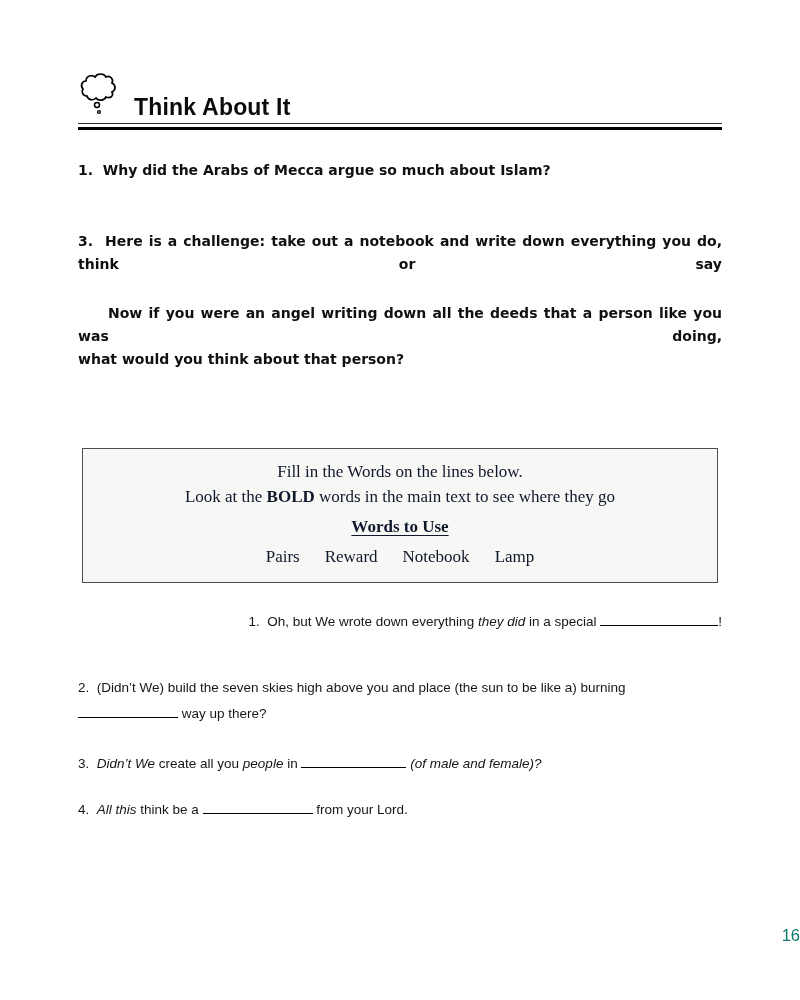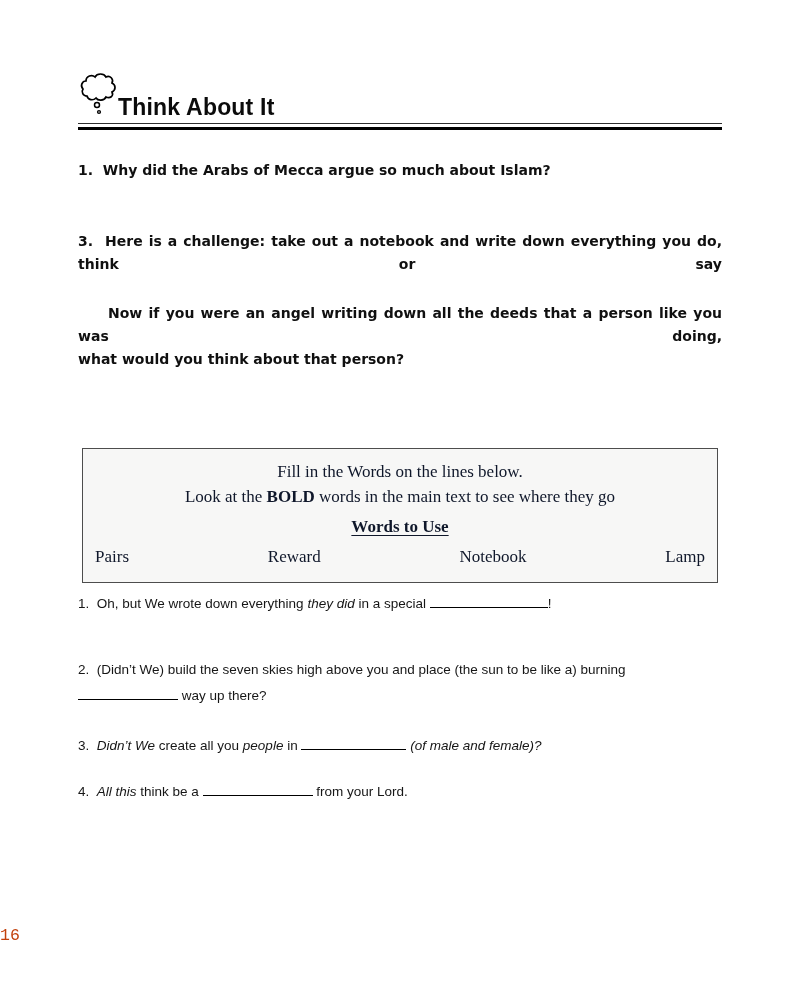--- a/index.html
+++ b/index.html
@@ -5,21 +5,21 @@
   html,body{margin:0;padding:0;}
   body{
     width:800px;height:1000px;background:#ffffff;position:relative;
     font-family:"Liberation Sans",sans-serif;color:#141414;overflow:hidden;
     -webkit-font-smoothing:antialiased;
   }
   .page{position:absolute;inset:0;background:#fff;}
   .content{padding:0 78px;}
 
   
-  .header-row{display:flex;align-items:flex-end;gap:0;margin-top:72px;}
+  .header-row{display:flex;align-items:flex-end;gap:16px;margin-top:72px;}
   .bubble-icon{flex:0 0 auto;}
   .title{
     font-family:"Liberation Sans",sans-serif;font-weight:bold;font-size:23px;
     line-height:1;padding-bottom:3px;letter-spacing:.2px;color:#0b0b0b;
   }
   .rule{height:3px;border-top:1px solid #2f2f2f;border-bottom:3px solid #000;margin-top:1px;}
 
   
   .q{font-family:"DejaVu Sans",sans-serif;font-size:14px;line-height:23px;margin:0;color:#101010;font-weight:bold;}
   .q .jline{display:block;text-align:justify;text-align-last:justify;}
@@ -32,39 +32,39 @@
 
   
   .wordbox{
     margin:77px 4px 0 4px;border:1px solid #4d4d4d;background:#f7f7f6;
     text-align:center;font-family:"Liberation Serif",serif;font-size:17px;color:#0f172a;
     padding:10px 12px 13px;
   }
   .wordbox .line{line-height:25px;}
   .wordbox .bold{font-weight:bold;}
   .wordbox .heading{font-weight:bold;text-decoration:underline;text-underline-offset:3px;margin-top:5px;line-height:25px;}
-  .wordbox .words{display:flex;justify-content:space-between;gap:25px;margin-top:5px;line-height:25px;}
+  .wordbox .words{display:flex;justify-content:center;gap:25px;margin-top:5px;line-height:25px;}
 
   
   .fill{font-family:"Liberation Sans",sans-serif;font-size:13.5px;line-height:26px;margin:0;color:#161616;}
-  .f1{margin-top:8px;}
+  .f1{margin-top:26px;text-align:right;}
   .f2{margin-top:40px;}
   .f3{margin-top:24px;}
   .f4{margin-top:20px;}
   .it{font-style:italic;}
   .blank{display:inline-block;border-bottom:1.4px solid #000;height:12px;vertical-align:baseline;}
   .b1{width:118px;}
   .b2{width:100px;}
   .b3{width:105px;}
   .b4{width:110px;}
 
   
   .footer{
-    position:absolute;top:926px;left:0;width:100%;text-align:left;
-    font-family:Liberation Mono, monospace;font-size:16.5px;color:#c2410c;
+    position:absolute;top:926px;left:0;width:100%;text-align:right;
+    font-family:Liberation Sans, sans-serif;font-size:16.5px;color:#0f766e;
   }
 </style>
 </head>
 <body>
 
 <div class="page">
   <div class="content">
 
     <div class="header-row">
       <span class="bubble-icon">

